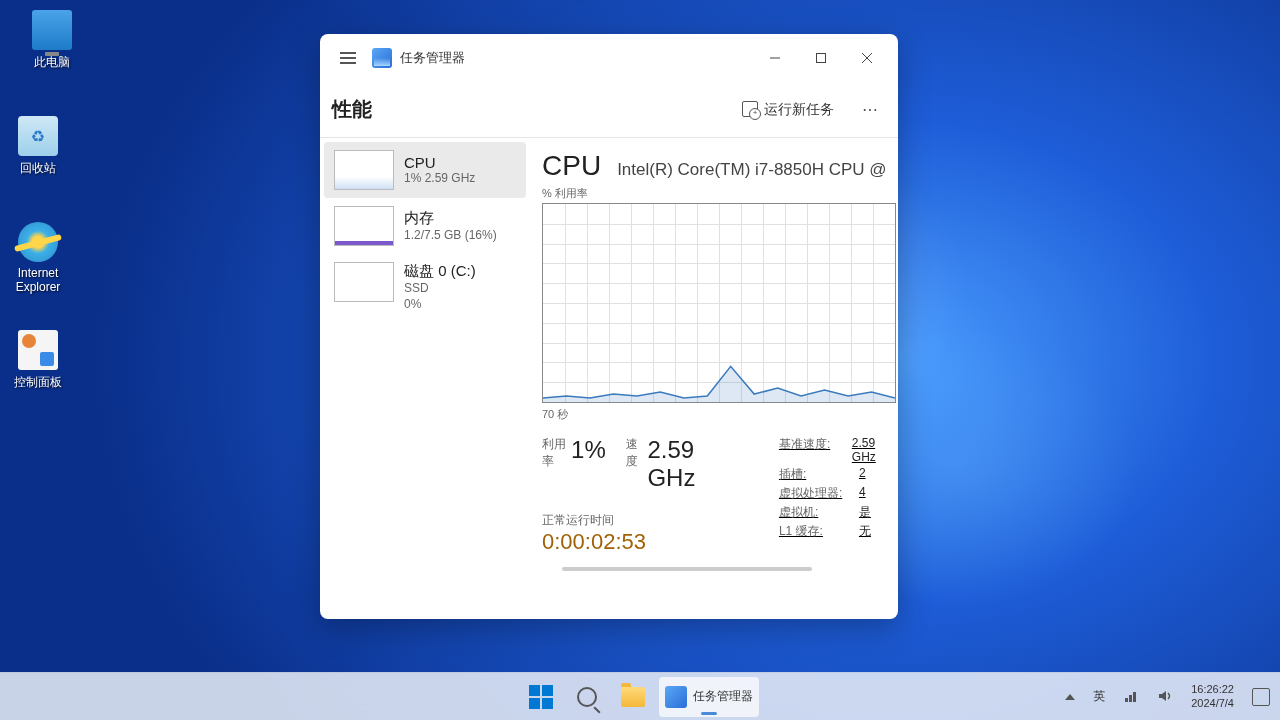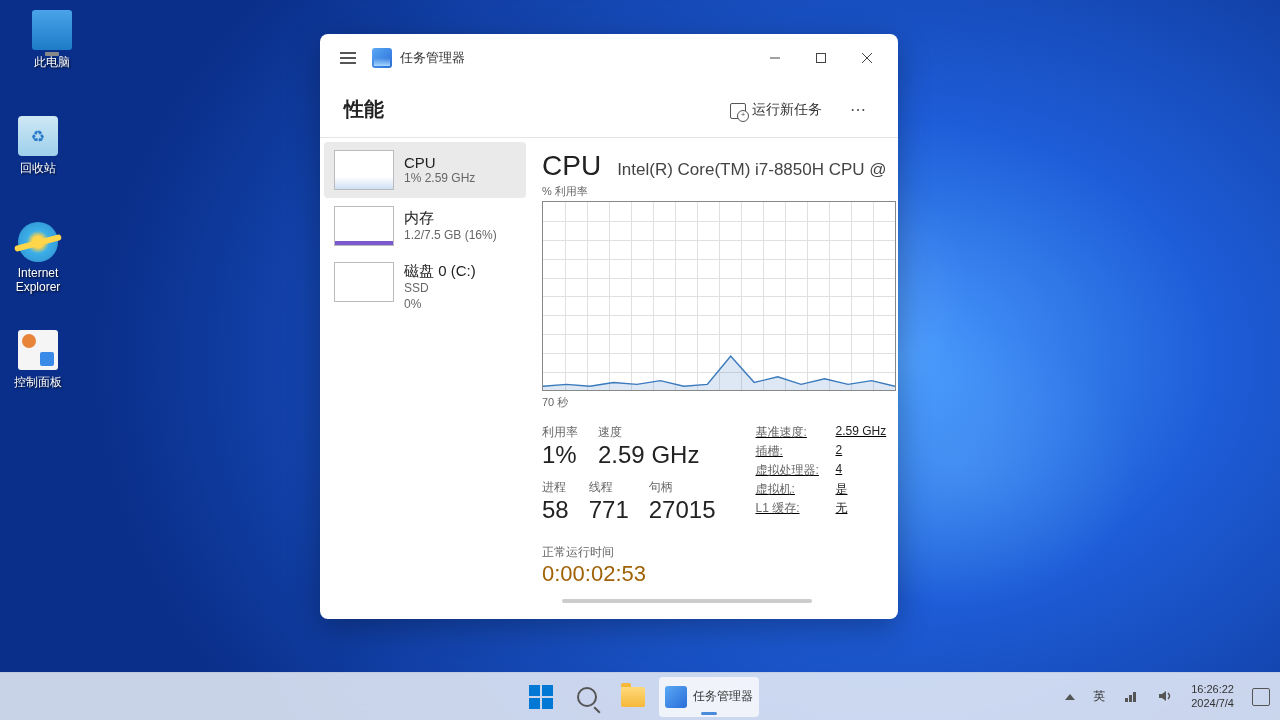--- a/index.html
+++ b/index.html
@@ -32,24 +32,24 @@
 .tb-menu { width: 40px; height: 40px; display:flex; align-items:center; justify-content:center; cursor:pointer; border-radius:4px; }
 .hamburger { width:16px; height:12px; position:relative; }
 .hamburger span { position:absolute; left:0; right:0; height:1.5px; background:#555; }
 .hamburger span:nth-child(1){top:0} .hamburger span:nth-child(2){top:5px} .hamburger span:nth-child(3){top:10px}
 .tb-icon { width:20px; height:20px; margin: 0 8px 0 4px; background: linear-gradient(135deg,#5aa8f5,#2a6dd8); border-radius:3px; position:relative; }
 .tb-icon::after { content:""; position:absolute; bottom:2px; left:2px; right:2px; height:8px; background:linear-gradient(to top,#a8d8ff,transparent); }
 .tb-title { font-size: 13px; color:#333; }
 .tb-controls { margin-left:auto; display:flex; }
 .tb-btn { width:46px; height:32px; display:flex; align-items:center; justify-content:center; cursor:pointer; color:#444; font-size:10px; }
 
-.toolbar { height: 56px; display:flex; align-items:center; padding: 0 24px; border-bottom: 1px solid #e5e5e5; }
+.toolbar { height: 56px; display:flex; align-items:center; padding: 0 12px; border-bottom: 1px solid #e5e5e5; }
 .toolbar-title { font-size: 20px; font-weight: 600; color:#222; }
 .toolbar-actions { margin-left:auto; display:flex; align-items:center; gap:12px; }
-.run-task { display:flex; align-items:flex-end; gap:6px; font-size:14px; color:#333; cursor:pointer; padding:6px 10px; border-radius:4px; }
+.run-task { display:flex; align-items:flex-start; gap:6px; font-size:14px; color:#333; cursor:pointer; padding:6px 10px; border-radius:4px; }
 .run-task-icon { width:16px; height:16px; position:relative; }
 .run-task-icon::before { content:""; position:absolute; inset:0; border:1.5px solid #555; border-radius:2px; }
 .run-task-icon::after { content:"+"; position:absolute; bottom:-3px; right:-3px; width:10px; height:10px; background:#fff; border:1.5px solid #555; border-radius:50%; font-size:8px; line-height:8px; text-align:center; color:#555; }
 .more-btn { cursor:pointer; padding:6px; font-size:16px; color:#555; letter-spacing:2px; }
 
 .content { flex:1; display:flex; overflow:hidden; }
 .sidebar { width: 210px; padding: 4px; overflow-y:auto; }
 .side-item { display:flex; gap:10px; padding:8px 10px; border-radius:4px; cursor:pointer; }
 .side-item.active { background:#eaeaea; }
 .side-thumb { width:60px; height:40px; border:1px solid #bbb; background:#fff; position:relative; flex-shrink:0; }
@@ -68,21 +68,21 @@
 .chart-grid { position:absolute; inset:0; }
 .chart-grid .vline, .chart-grid .hline { position:absolute; background:#e0e0e0; }
 .chart-grid .vline { top:0; bottom:0; width:1px; }
 .chart-grid .hline { left:0; right:0; height:1px; }
 .chart svg { position:absolute; inset:0; width:100%; height:100%; }
 .chart-xlabel { font-size:11px; color:#666; margin-top:4px; }
 
 .stats { display:flex; gap:40px; margin-top:14px; }
 .stats-left { display:flex; flex-direction:column; gap:10px; }
 .stat-row { display:flex; gap:20px; }
-.stat { display:flex; flex-direction:column; }
+.stat { display:flex; flex-direction:row; }
 .stat-label { font-size:12px; color:#666; }
 .stat-value { font-size:24px; font-weight:400; color:#222; }
 .stats-right { display:flex; flex-direction:column; gap:2px; font-size:12px; }
 .kv { display:flex;text-decoration:underline; }
 .kv-label { width:80px; color:#666; }
 .kv-value { color:#222; }
 .uptime-block { margin-top:10px; }
 .uptime-label { font-size:12px; color:#666; }
 .uptime-value { font-size:22px; color:#a16207; }
 .scrollbar-hint { height:8px; margin-top:12px; position:relative; }
@@ -243,34 +243,20 @@
           <div class="stat-row">
             <div class="stat">
               <div class="stat-label">利用率</div>
               <div class="stat-value">1%</div>
             </div>
             <div class="stat">
               <div class="stat-label">速度</div>
               <div class="stat-value">2.59 GHz</div>
             </div>
           </div>
-          <div class="stat-row">
-            <div class="stat">
-              <div class="stat-label">进程</div>
-              <div class="stat-value">58</div>
-            </div>
-            <div class="stat">
-              <div class="stat-label">线程</div>
-              <div class="stat-value">771</div>
-            </div>
-            <div class="stat">
-              <div class="stat-label">句柄</div>
-              <div class="stat-value">27015</div>
-            </div>
-          </div>
           <div class="uptime-block">
             <div class="uptime-label">正常运行时间</div>
             <div class="uptime-value">0:00:02:53</div>
           </div>
         </div>
         <div class="stats-right">
           <div class="kv">
               <div class="kv-label">基准速度:</div>
               <div class="kv-value">2.59 GHz</div>
             </div>

